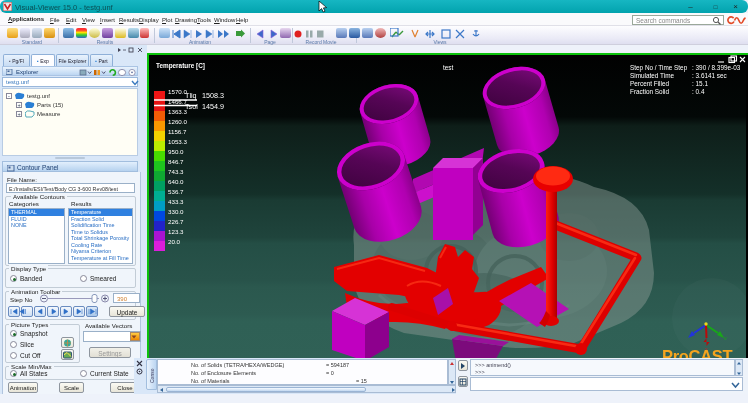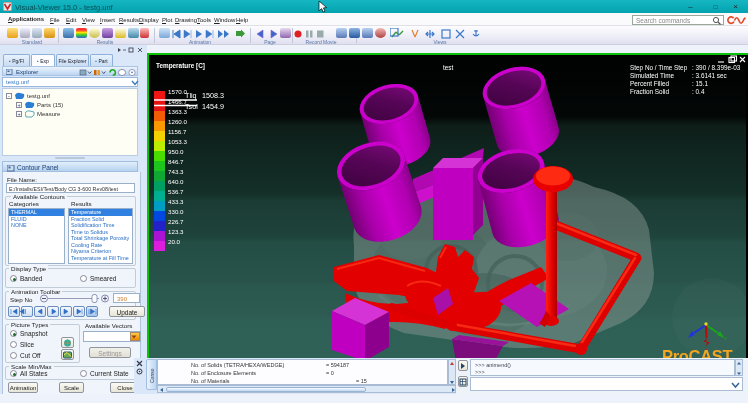--- a/index.html
+++ b/index.html
@@ -2,21 +2,21 @@
 <html><head>
 <meta charset="utf-8">
 <style>
 * { margin:0; padding:0; box-sizing:border-box; }
 html,body { width:748px; height:403px; overflow:hidden; }
 #win { position:absolute; left:0; top:0; width:748px; height:403px;
   font-family:"Liberation Sans",sans-serif; background:#eef2fa; }
 .abs { position:absolute; }
 
 #titlebar { left:0; top:0; width:748px; height:13px;
-  background:linear-gradient(#16b6c2,#02a3ae); }
+  background:linear-gradient(#16b6c2,#02a3ae);border-radius:6px; }
 #titletxt { left:15px; top:3px; font-size:7.5px; color:#0a5056; }
 .winbtn { top:3px; width:9px; height:8px; font-size:8px; line-height:7px;
   color:#222; text-align:center; }
 
 #menubar { left:0; top:13px; width:748px; height:13px; background:#fafafc;
   border-bottom:1px solid #e0e0e8; }
 .mi { top:3.5px; font-size:6px; color:#222; }
 #searchbox { left:632px; top:2px; width:92px; height:9.5px; background:#fff;
   border:1px solid #9aa89a; font-size:6.5px; color:#888; padding:1px 3px; }
 

